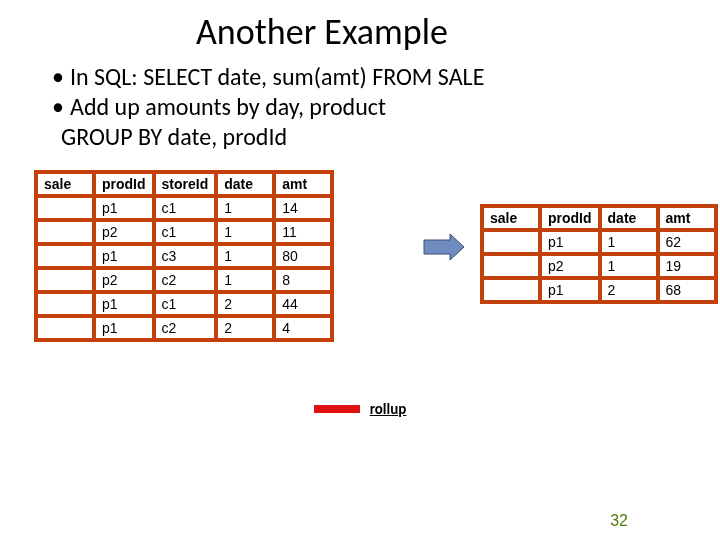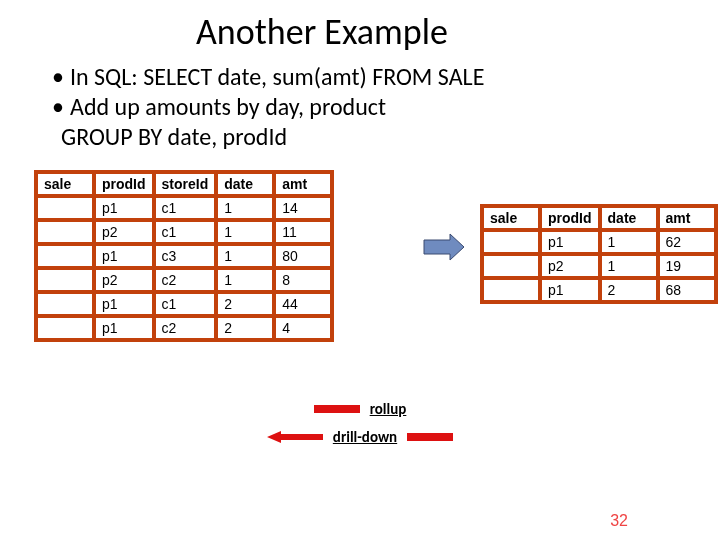--- a/index.html
+++ b/index.html
@@ -110,21 +110,21 @@
   .red-bar, .red-bar-small, .red-arrow-left {
     display: inline-block;
   }
   .red-bar svg, .red-bar-small svg, .red-arrow-left svg { display: block; }
 
   .pagenum {
     position: absolute;
     right: 16px;
     bottom: 10px;
     font-size: 16px;
-    color: #ef4444;
+    color: #4d7c0f;
     font-family: Arial, sans-serif;
   }
 </style>
 </head>
 <body>
 
 <div class="slide">
 
   <div class="title">Another Example</div>
 
@@ -233,30 +233,17 @@
 
   <div class="legend">
     <div class="legend-row">
       <span class="red-bar">
         <svg width="46" height="8">
             <rect x="0" y="0" width="46" height="8" fill="#d11"></rect>
           </svg>
       </span>
       <span>rollup</span>
     </div>
-    <div class="legend-row">
-      <span class="red-arrow-left">
-        <svg width="56" height="12" viewBox="0 0 56 12">
-          <polygon points="0,6 14,0 14,3 56,3 56,9 14,9 14,12" fill="#d11"></polygon>
-        </svg>
-      </span>
-      <span>drill-down</span>
-      <span class="red-bar-small">
-        <svg width="46" height="8">
-            <rect x="0" y="0" width="46" height="8" fill="#d11"></rect>
-          </svg>
-      </span>
-    </div>
   </div>
 
   <div class="pagenum">32</div>
 
 </div>
 
 </body></html>

